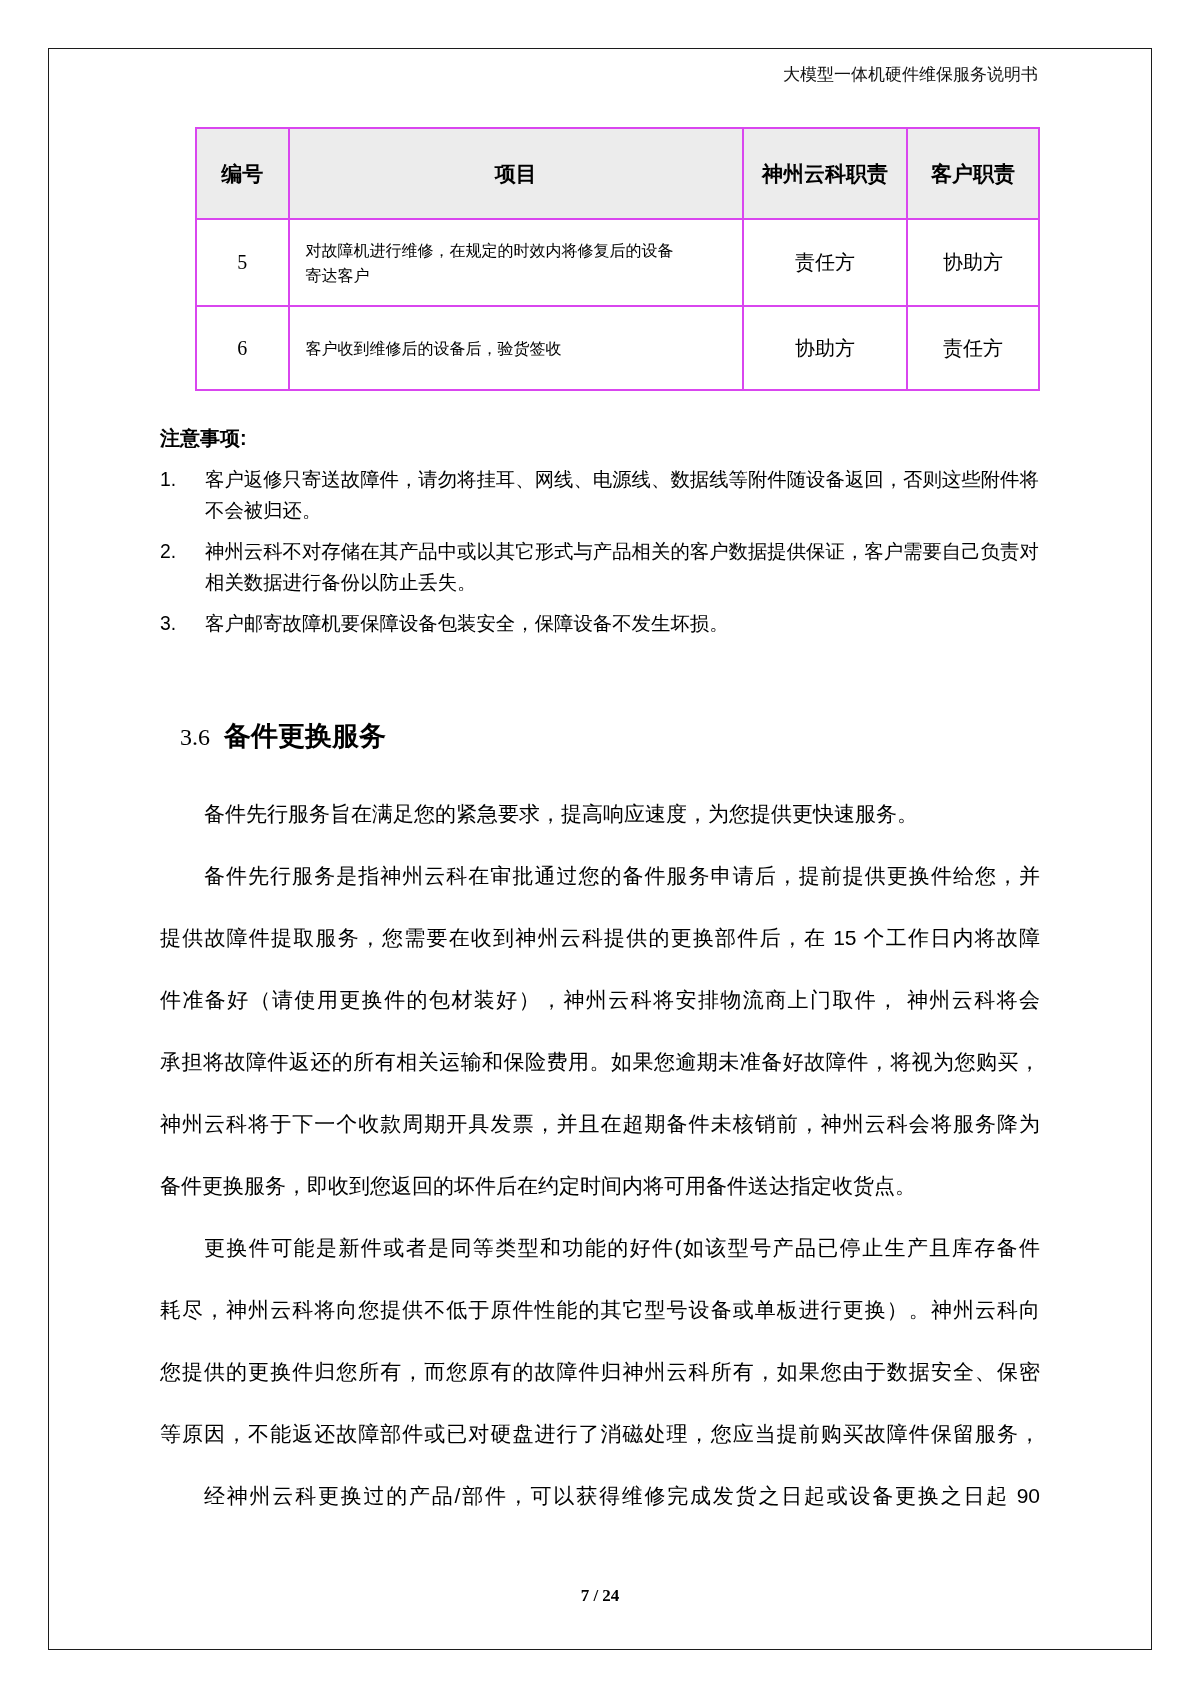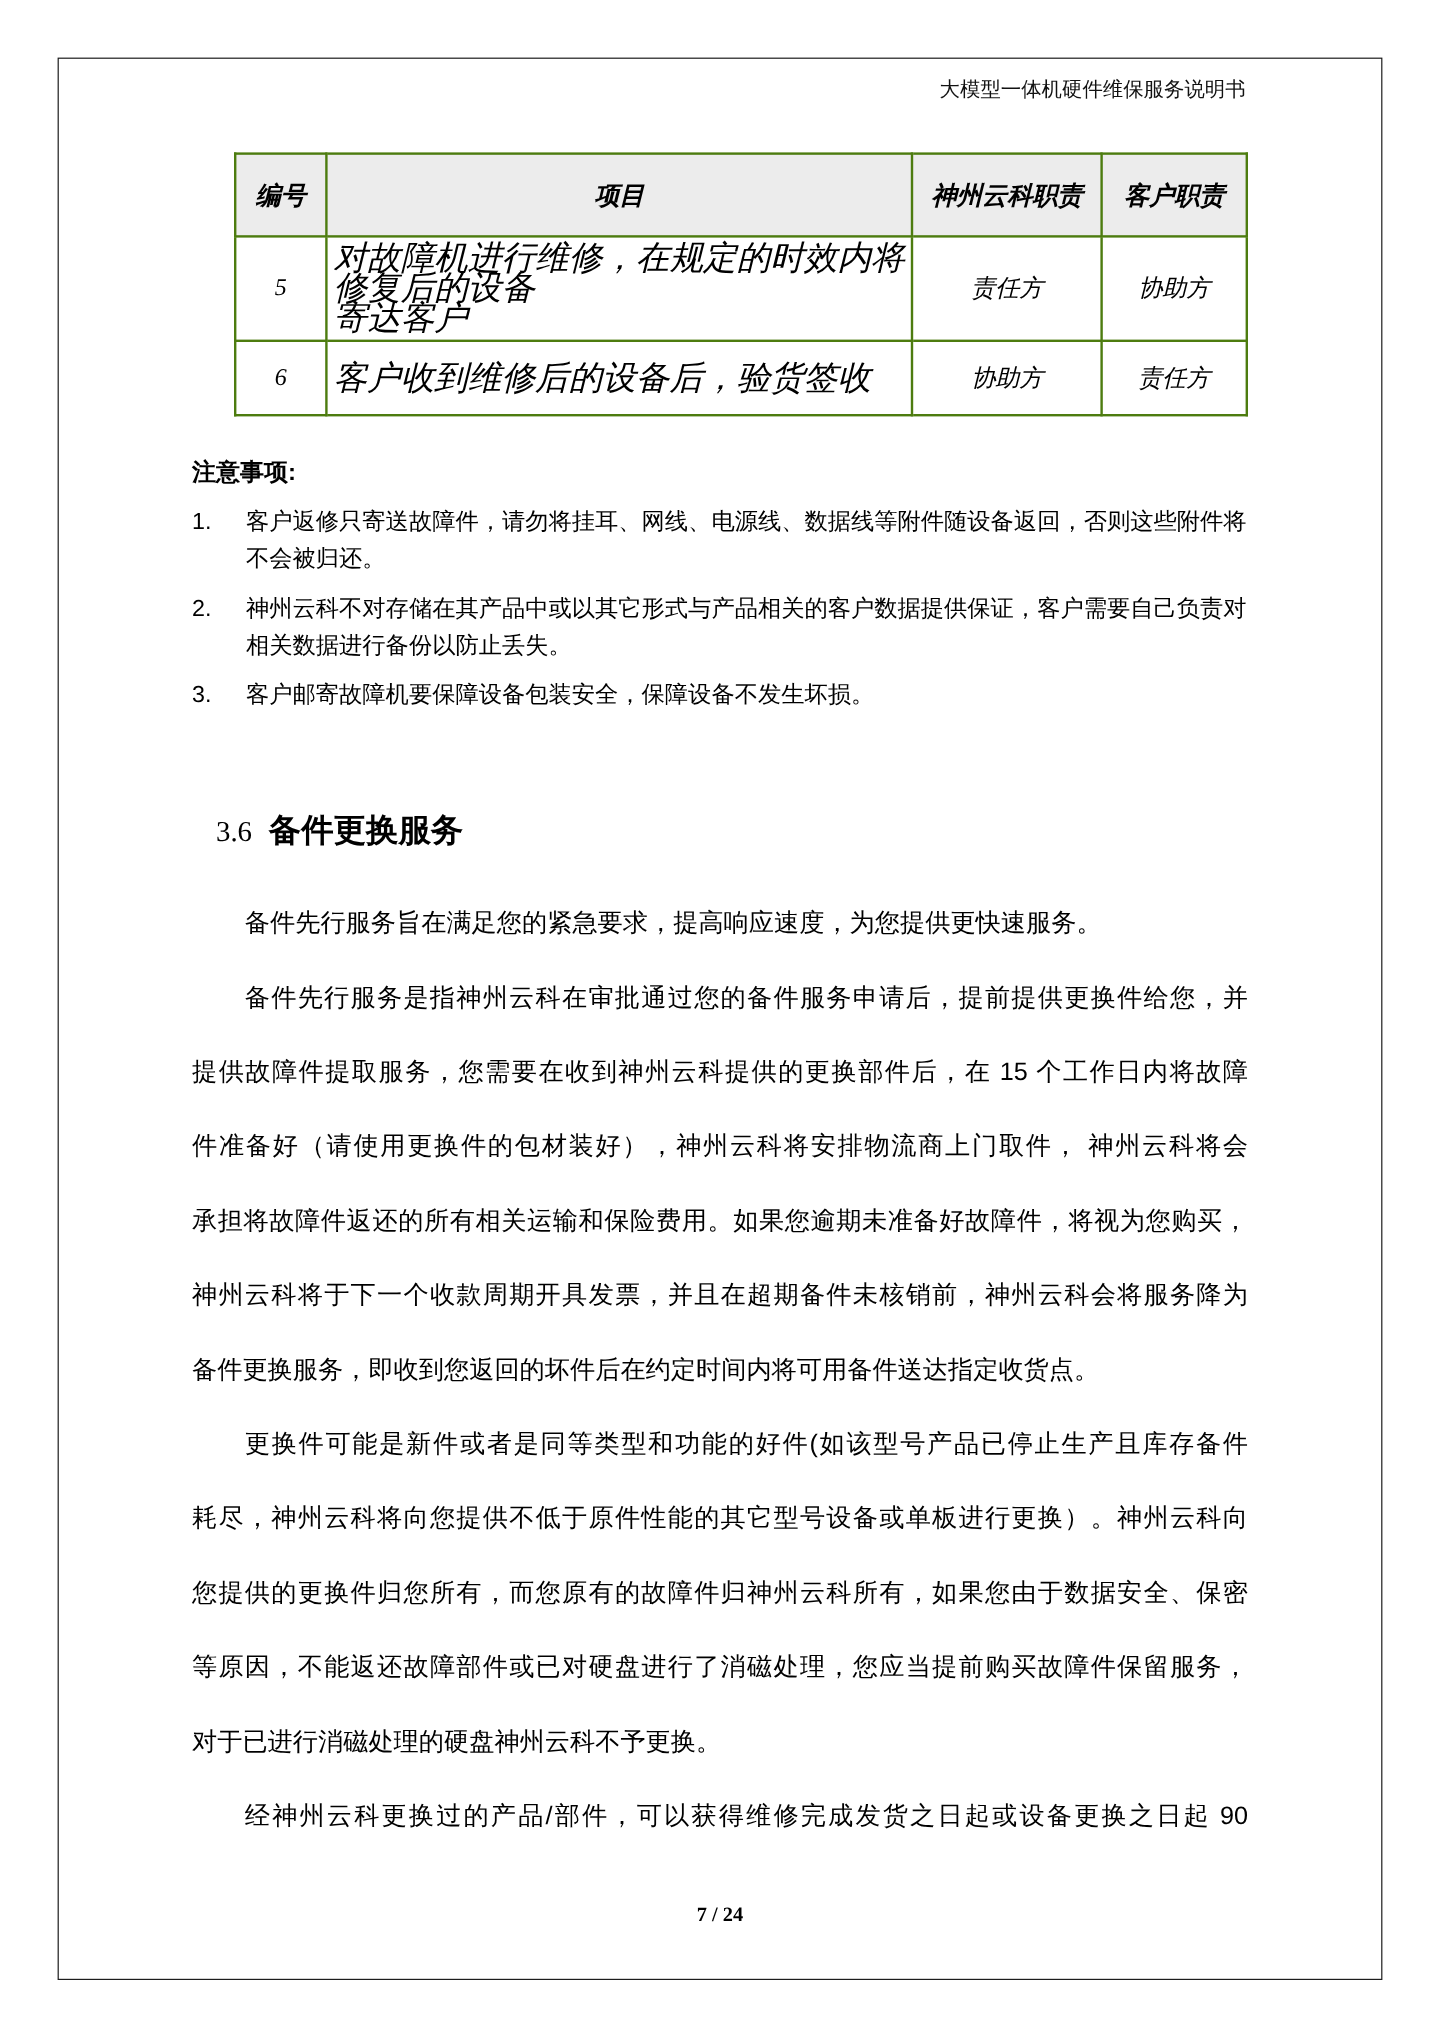--- a/index.html
+++ b/index.html
@@ -8,26 +8,26 @@
   .page-border{position:absolute;left:48px;top:48px;right:48px;bottom:48px;
         border:1.5px solid #1c1c1c;pointer-events:none;}
   .content{position:relative;padding:0 160px;}
 
   .doc-title{padding-top:64px;text-align:right;margin-right:2px;
         font-family:"Liberation Serif","DejaVu Serif",serif;
         font-size:17px;line-height:22px;color:#111;}
 
   table.resp{border-collapse:collapse;margin-top:41px;margin-left:35px;
         font-family:"Liberation Serif","DejaVu Serif",serif;table-layout:fixed;}
-  table.resp th,table.resp td{border:2px solid #4d7c0f;vertical-align:middle;padding:5px;font-style:italic;}
+  table.resp th,table.resp td{border:2px solid #d946ef;vertical-align:middle;padding:16px;}
   table.resp th{background:#ececec;font-weight:bold;font-size:21px;height:57px;text-align:center;}
   td.c-no{width:66px;text-align:center;font-size:20px;}
   th.c-no{width:66px;}
   th.c-item{width:497px;}
-  td.c-item{width:497px;text-align:left;padding:2px 12px;font-size:28px;}
+  td.c-item{width:497px;text-align:left;padding:2px 12px;font-size:16px;}
   th.c-yunke{width:152px;margin-top:19px;} td.c-yunke{width:152px;text-align:center;font-size:20px;}
   th.c-cust{width:113px;}  td.c-cust{width:113px;text-align:center;font-size:20px;}
   tr.row-5 td{height:53px;} tr.row-6 td{height:50px;}
   .cell-line{line-height:25px;}
 
   .notes-title{margin-top:33px;font-weight:bold;font-size:20px;line-height:28px;}
   .notes-list{margin-top:12px;}
   .note-item{display:flex;font-size:19.4px;line-height:31px;margin-bottom:10px;}
   .note-no{width:45px;flex:0 0 45px;}
   .note-text{width:840px;}
@@ -113,20 +113,19 @@
       <div class="pline indent justify">备件先行服务是指神州云科在审批通过您的备件服务申请后，提前提供更换件给您，并</div>
       <div class="pline justify">提供故障件提取服务，您需要在收到神州云科提供的更换部件后，在 15 个工作日内将故障</div>
       <div class="pline justify">件准备好（请使用更换件的包材装好），神州云科将安排物流商上门取件， 神州云科将会</div>
       <div class="pline justify">承担将故障件返还的所有相关运输和保险费用。如果您逾期未准备好故障件，将视为您购买，</div>
       <div class="pline justify">神州云科将于下一个收款周期开具发票，并且在超期备件未核销前，神州云科会将服务降为</div>
       <div class="pline wrapok">备件更换服务，即收到您返回的坏件后在约定时间内将可用备件送达指定收货点。</div>
       <div class="pline indent justify">更换件可能是新件或者是同等类型和功能的好件(如该型号产品已停止生产且库存备件</div>
       <div class="pline justify">耗尽，神州云科将向您提供不低于原件性能的其它型号设备或单板进行更换）。神州云科向</div>
       <div class="pline justify">您提供的更换件归您所有，而您原有的故障件归神州云科所有，如果您由于数据安全、保密</div>
       <div class="pline justify">等原因，不能返还故障部件或已对硬盘进行了消磁处理，您应当提前购买故障件保留服务，</div>
-      <div class="pline wrapok">对于已进行消磁处理的硬盘神州云科不予更换。</div>
       <div class="pline indent justify">经神州云科更换过的产品/部件，可以获得维修完成发货之日起或设备更换之日起 90</div>
     </div>
 
   </div>
 
   <div class="footer">7  /  24</div>
 </div>
 
 </body></html>

